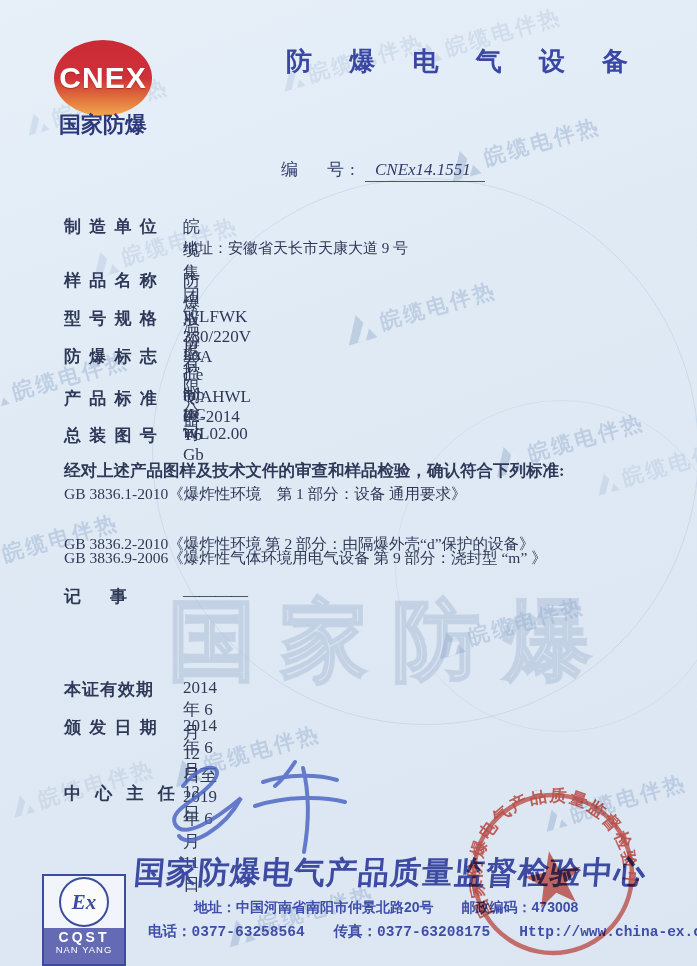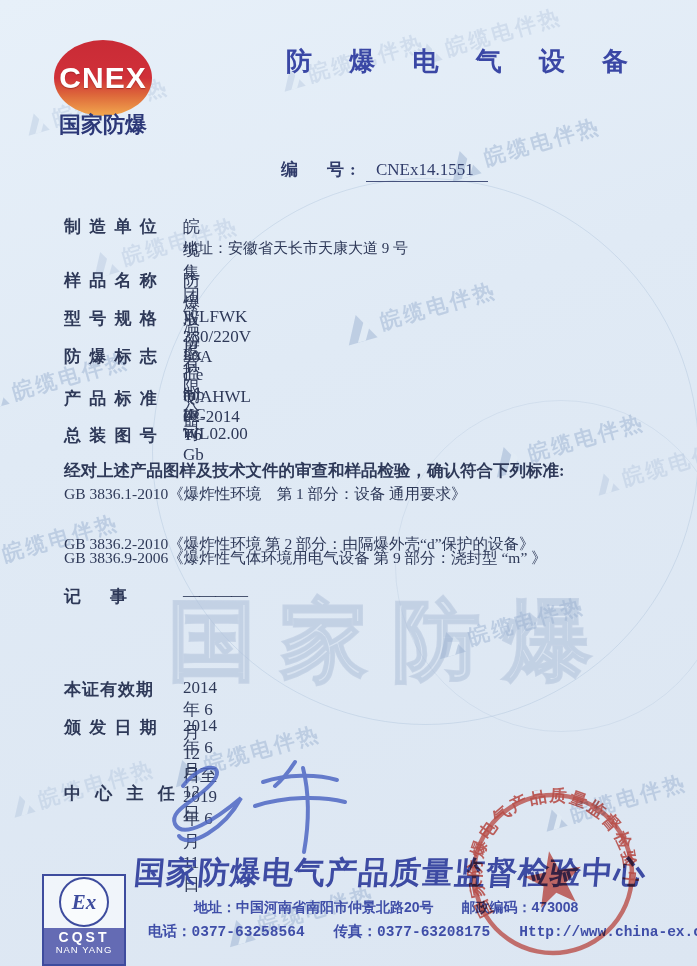--- a/index.html
+++ b/index.html
@@ -23,22 +23,22 @@
         display:flex;align-items:center;justify-content:center;}
   .logo-text{color:#fff;font-size:30px;font-weight:800;font-family:"Liberation Sans",sans-serif;
         text-shadow:0 1px 1px rgba(120,20,20,.5);letter-spacing:1px;}
   .logo-caption{position:absolute;left:48px;top:110px;width:110px;text-align:center;font-size:22px;
         color:#2c3878;font-weight:600;z-index:2;font-family:"Liberation Sans",sans-serif;}
   .doc-type{position:absolute;left:286px;top:44px;font-size:26px;font-weight:bold;color:#3a47a5;
         letter-spacing:15px;z-index:2;font-family:"Liberation Sans",sans-serif;white-space:nowrap;}
   .doc-title{position:absolute;left:229px;top:74px;font-size:58px;font-weight:bold;color:#3a47a5;
         letter-spacing:11px;z-index:2;font-family:"Liberation Sans",sans-serif;white-space:nowrap;}
   .cert-no{position:absolute;left:281px;top:158px;font-size:17px;z-index:2;white-space:nowrap;}
-  .cert-no .lbl{font-weight:bold;letter-spacing:6px;color:#303c6a;text-align:center;}
-  .cert-no .val{border-bottom:1.5px solid #46527c;padding:0 14px 2px 10px;color:#303c6a;}
+  .cert-no .lbl{font-weight:normal;letter-spacing:6px;color:#303c6a;text-align:center;}
+  .cert-no .val{border-bottom:1.5px solid #46527c;padding:0 14px 2px 10px;color:#303c6a;font-style:italic;}
   
   .row{position:absolute;left:64px;z-index:2;font-size:17px;white-space:nowrap;}
   .row .lbl{font-weight:600;letter-spacing:2px;color:#2e3958;}
   .row .val{position:absolute;left:119px;top:0;white-space:pre-wrap;color:#2e3958;}
   .addr{position:absolute;left:183px;top:239px;font-size:15px;z-index:2;color:#2e3958;white-space:nowrap;}
   .std{position:absolute;left:64px;z-index:2;color:#2e3958;white-space:nowrap;}
   .std.intro{font-size:16.5px;font-weight:600;}
   .std.item{font-size:15.5px;}
   
   .exbox{position:absolute;left:42px;top:851px;width:80px;height:88px;border:2.5px solid #3e4c9e;

